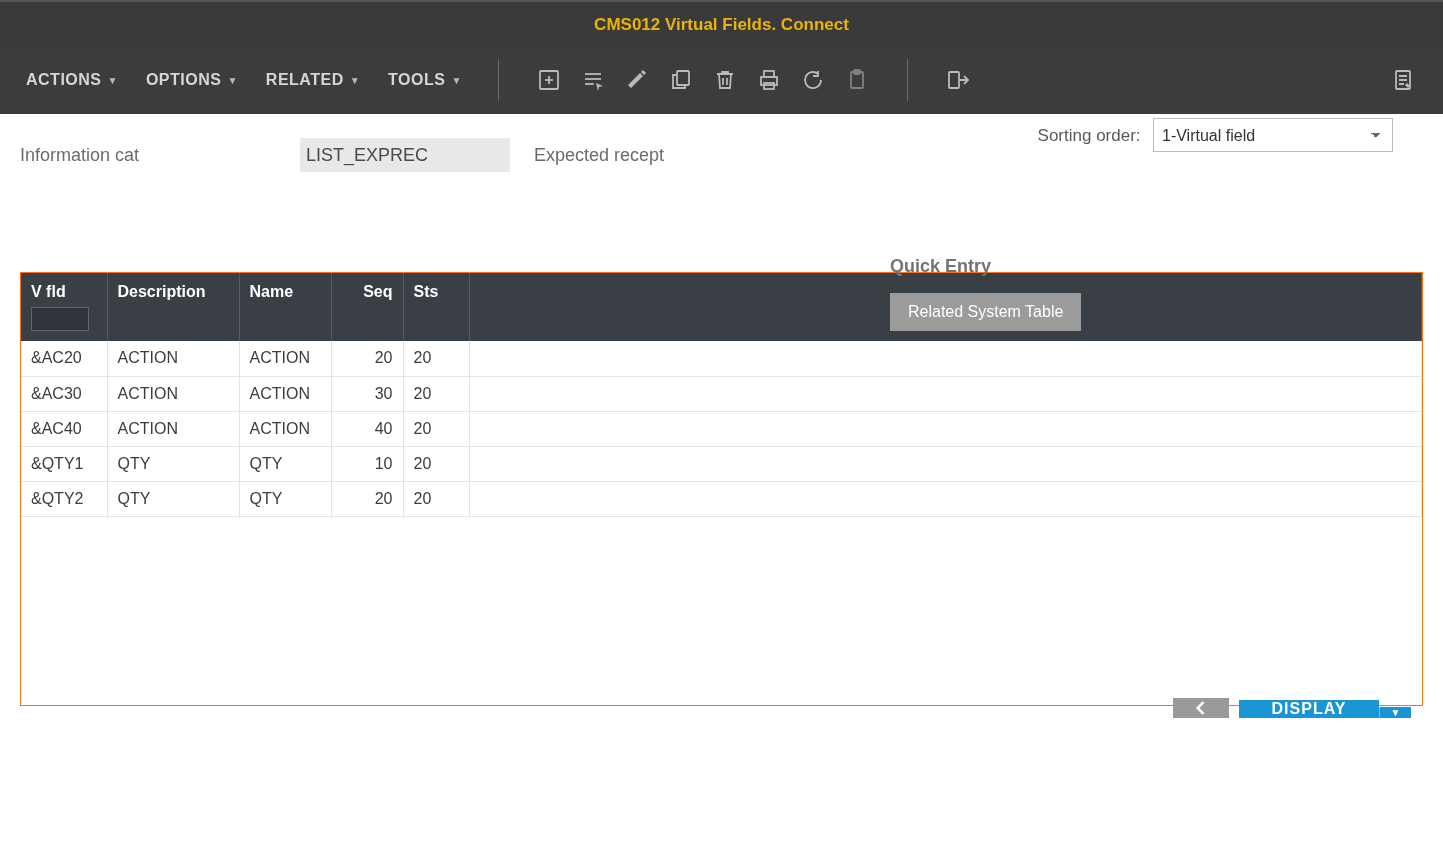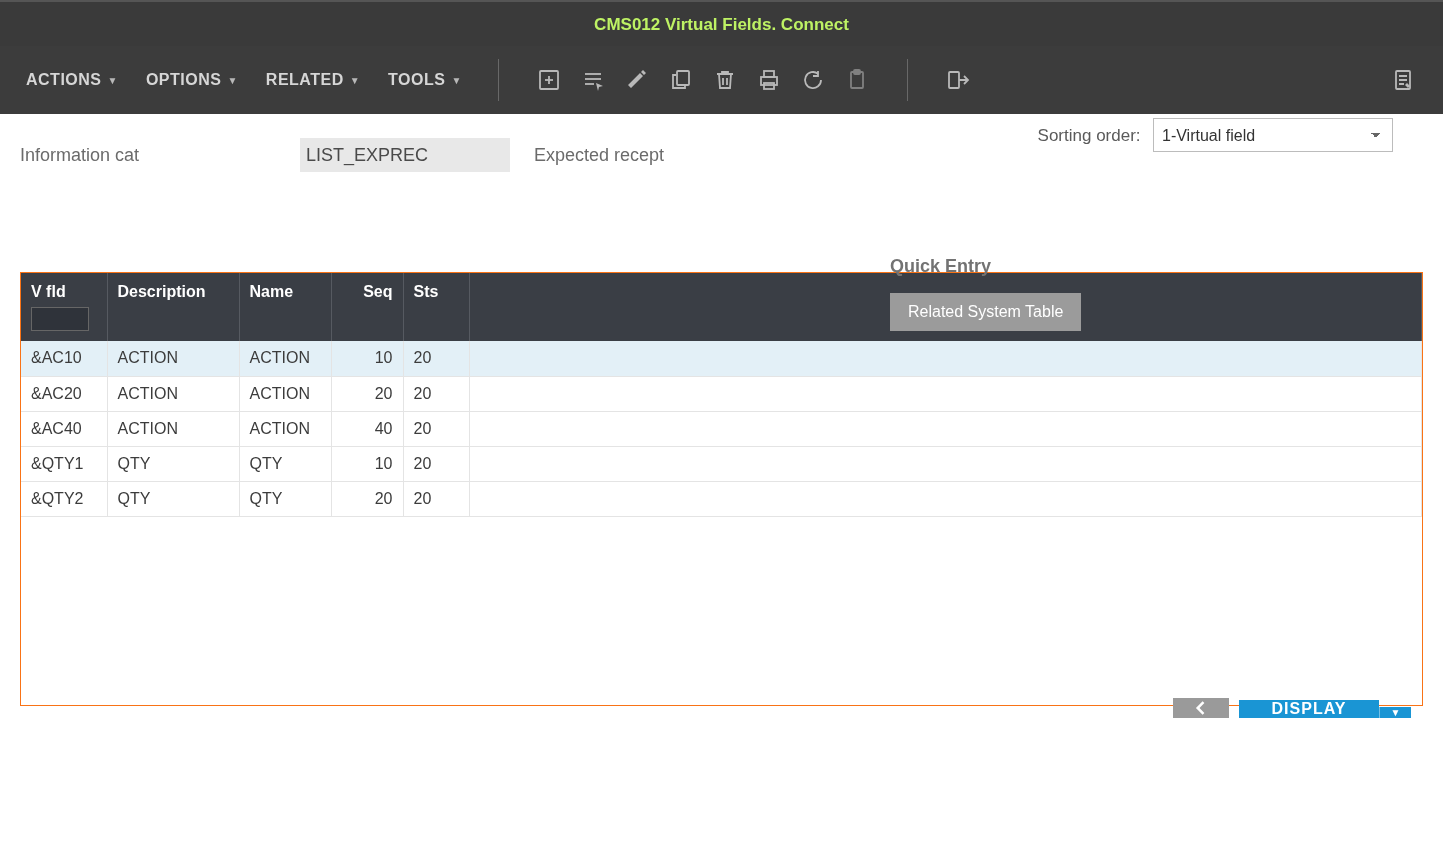--- a/index.html
+++ b/index.html
@@ -1,17 +1,17 @@
 <!DOCTYPE html>
 <html><head>
 <meta charset="utf-8">
 <style>
   * { box-sizing: border-box; margin: 0; padding: 0; }
   html, body { width: 1443px; height: 850px; font-family: Arial, Helvetica, sans-serif; background: #fff; color: #333; overflow: hidden; }
-  .title-bar { background: #3a3a3a; height: 46px; line-height: 46px; text-align: center; color: #bef264; font-weight: bold; font-size: 17px; border-top: 2px solid #555; }
+  .title-bar { background: #3a3a3a; height: 46px; line-height: 46px; text-align: center; color: #eab308; font-weight: bold; font-size: 17px; border-top: 2px solid #555; }
   .menu-bar { background: #3c3c3c; height: 68px; display: flex; align-items: center; padding: 0 26px; color: #d6d6d6; gap: 30px; }
   .menu-group { display: flex; align-items: center; gap: 28px; }
   .menu-item { display: flex; align-items: center; gap: 6px; font-size: 16px; font-weight: bold; letter-spacing: 0.5px; color: #d6d6d6; cursor: pointer; }
   .caret-down { font-size: 10px; color: #b8b8b8; }
   .vdiv { width: 1px; height: 42px; background: #686868; margin: 0 6px; }
   .icon-group { display: flex; align-items: center; gap: 16px; }
   .tb-icon { width: 28px; height: 28px; display: flex; align-items: center; justify-content: center; cursor: pointer; }
   .tb-icon svg { stroke: #b9b9b9; fill: none; stroke-width: 1.8; }
   .tb-icon.fill svg { fill: #b9b9b9; stroke: none; }
   .tb-icon.dim { opacity: .55; cursor: default; }
@@ -198,33 +198,33 @@
           <th class="num">
               <span class="hdr-text">Seq</span>
             </th>
           <th>
               <span class="hdr-text">Sts</span>
             </th>
           <th></th>
         </tr>
       </thead>
       <tbody id="tbody">
-          <tr class="selected">
-            <td>&amp;AC10</td>
-            <td>ACTION</td>
-            <td>ACTION</td>
-            <td class="num">10</td>
-            <td>20</td>
-            <td></td>
-          </tr>
           <tr>
             <td>&amp;AC20</td>
             <td>ACTION</td>
             <td>ACTION</td>
             <td class="num">20</td>
+            <td>20</td>
+            <td></td>
+          </tr>
+          <tr>
+            <td>&amp;AC30</td>
+            <td>ACTION</td>
+            <td>ACTION</td>
+            <td class="num">30</td>
             <td>20</td>
             <td></td>
           </tr>
           <tr>
             <td>&amp;AC40</td>
             <td>ACTION</td>
             <td>ACTION</td>
             <td class="num">40</td>
             <td>20</td>
             <td></td>

